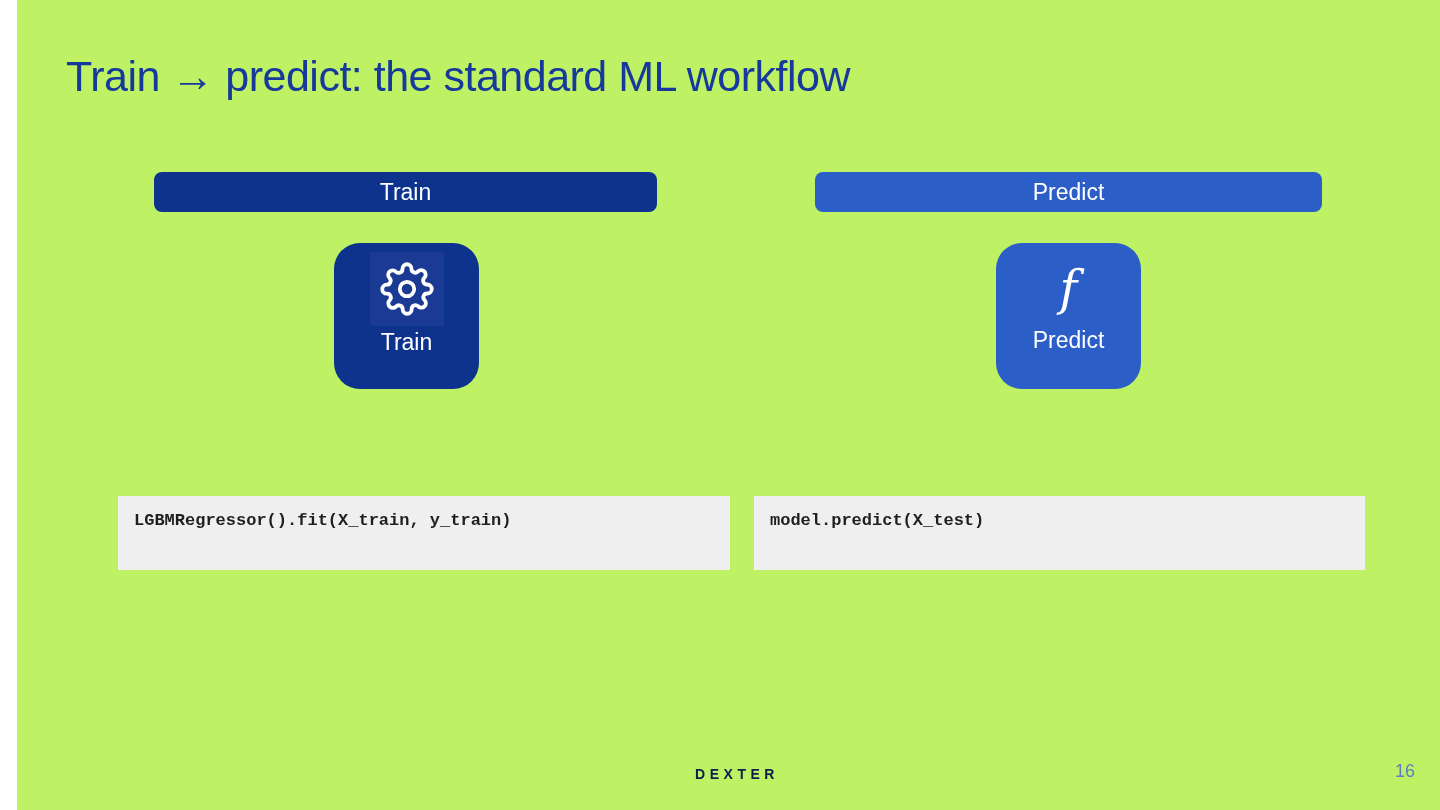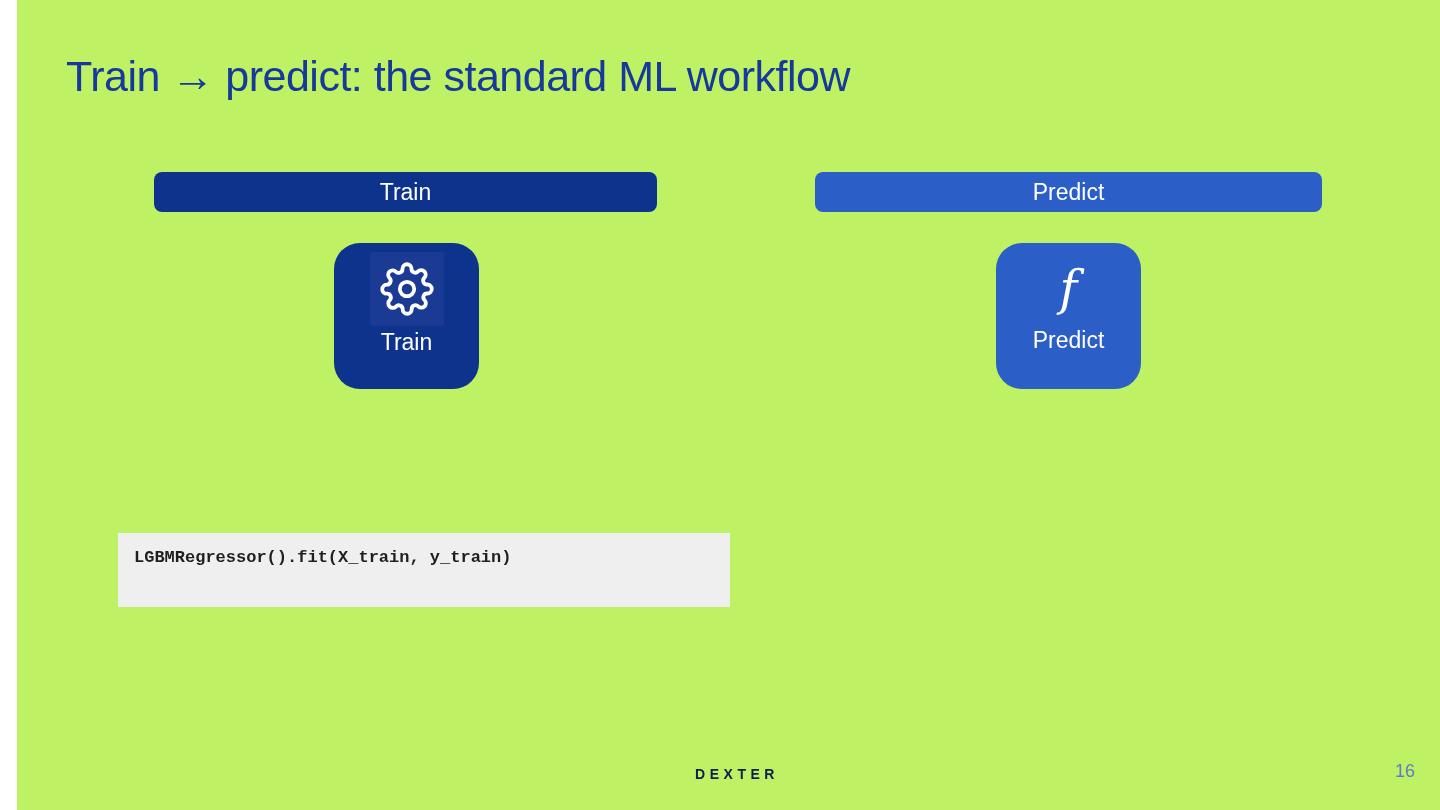--- a/index.html
+++ b/index.html
@@ -39,21 +39,21 @@
     display:flex;align-items:center;justify-content:center;
   }
   .glyph-box{
     width:74px;height:72px;
     display:flex;align-items:center;justify-content:center;
     font-family:"DejaVu Serif",serif;
     font-style:italic;font-size:48px;line-height:1;
   }
   .card-label{font-size:23px;margin-top:3px;}
   .code{
-    position:absolute;top:533px;height:74px;margin:0;
+    position:absolute;top:496px;height:74px;margin:0;
     background:var(--code-bg,#EFEFEF);
     box-sizing:border-box;padding:15px 16px;
     font-family:"Liberation Mono","DejaVu Sans Mono",monospace;
     font-weight:bold;font-size:17px;line-height:1.2;
     color:var(--code-text,#1F1F1F);
     white-space:pre;overflow:hidden;
   }
   .code.train{left:101px;width:612px;}
   .code.predict{left:737px;width:611px;}
   .logo{
@@ -91,17 +91,18 @@
     </div>
     <div class="card-label">Train</div>
   </div>
 
   <div class="card predict">
     <div class="glyph-box">f</div>
     <div class="card-label">Predict</div>
   </div>
 
   <pre class="code train">LGBMRegressor().fit(X_train, y_train)</pre>
+  <pre class="code predict">model.predict(X_test)</pre>
 
   <div class="logo">DEXTER</div>
   <div class="page-number">16</div>
 
 </div>
 
 </body></html>

